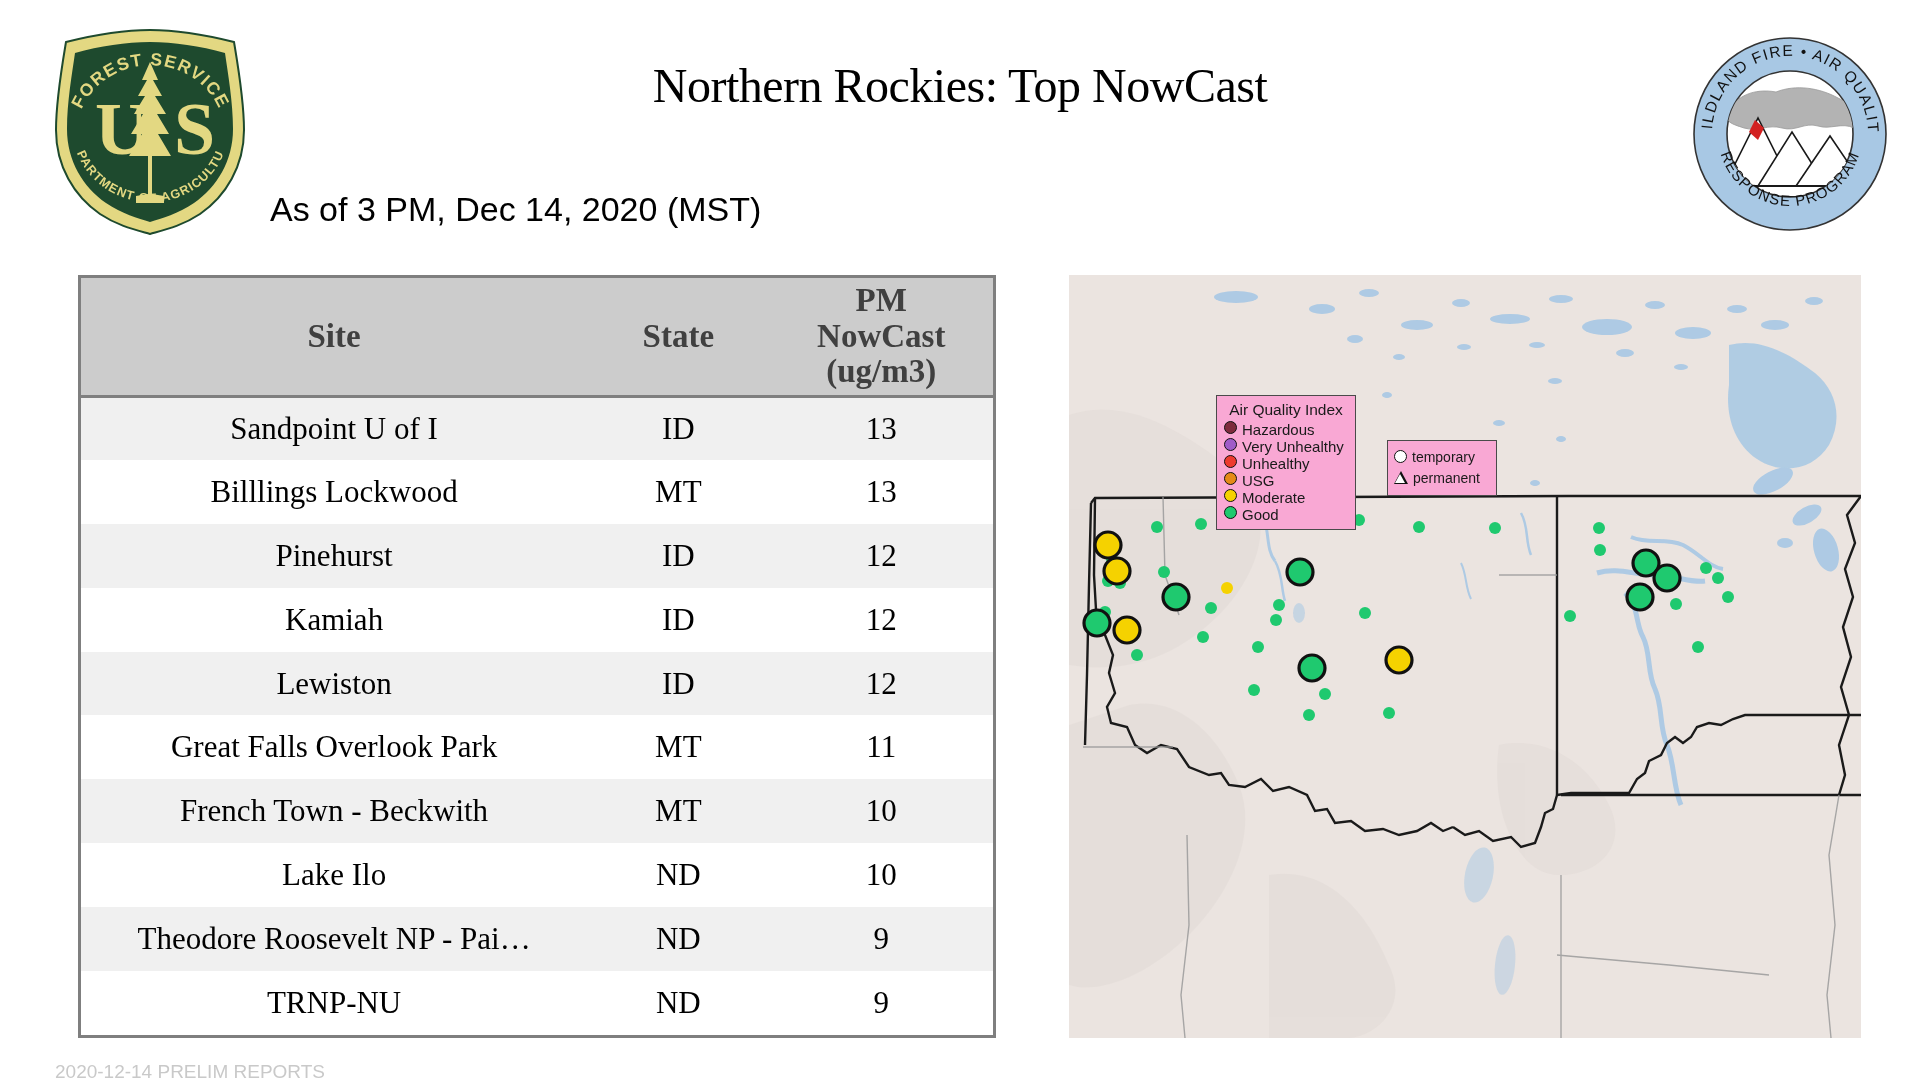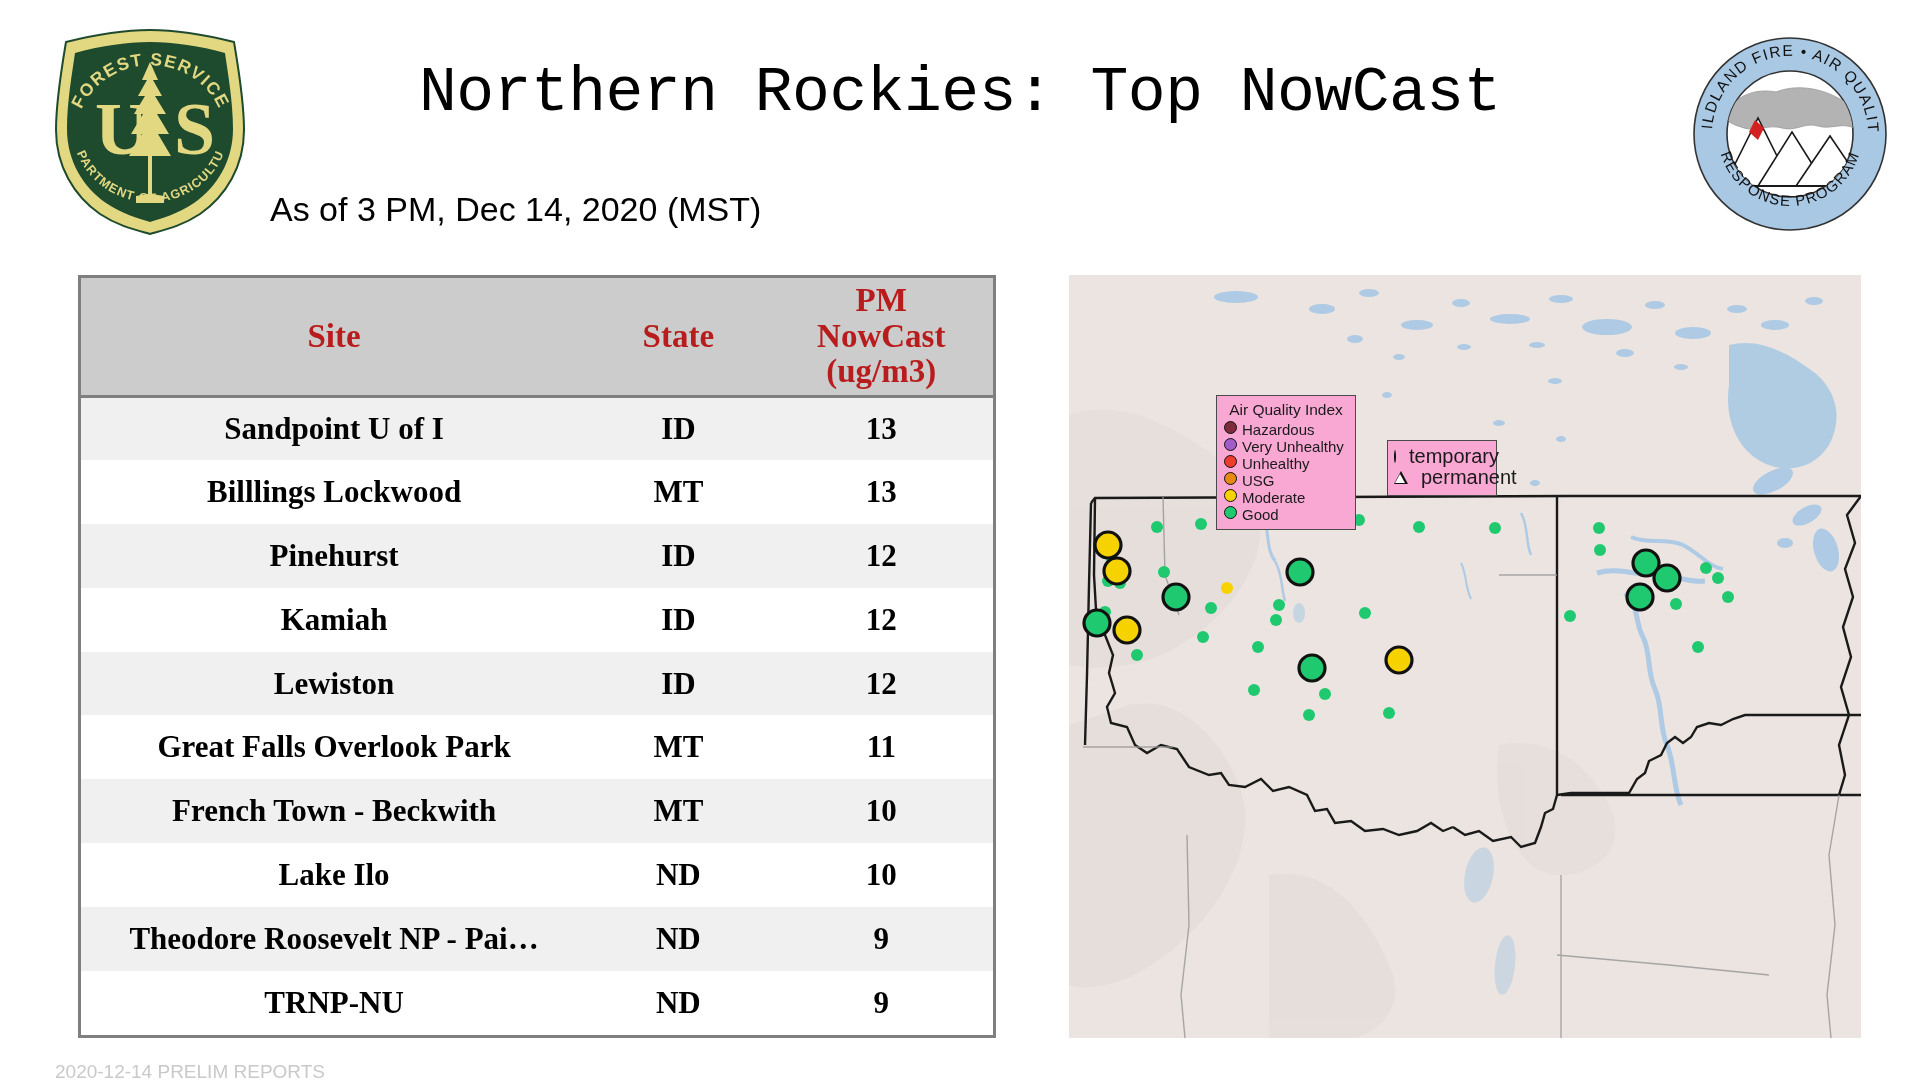--- a/index.html
+++ b/index.html
@@ -15,23 +15,23 @@
   .watermark {
     position: absolute; left: 55px; top: 1061px;
     font-size: 19px; color: #c9c9c9; white-space: nowrap;
     font-family: "Liberation Sans", sans-serif;
     z-index: 1;
   }
 
   
   .title {
     position: absolute; left: 270px; top: 58px; width: 1380px;
-    text-align: center; font-size: 63px; color: #000;
+    text-align: center; font-size: 48px; color: #000;
     letter-spacing: -0.5px;
-    font-family: Liberation Mono, monospace;
+    font-family: Liberation Serif, serif;
   }
   .subtitle {
     position: absolute; left: 270px; top: 190px; width: 1380px;
     text-align: left; font-size: 34px; color: #000;
     font-family: "Liberation Sans", sans-serif;
   }
 
   
   .usfs { position: absolute; left: 48px; top: 26px; width: 205px; height: 212px; }
 
@@ -42,30 +42,29 @@
   .tbl-wrap {
     position: absolute; left: 78px; top: 275px;
     width: 918px; height: 763px;
     border: 3px solid #7f7f7f;
     background: #fff;
     z-index: 3;
   }
   table.nowcast { width: 100%; height: 100%; border-collapse: collapse;
                   font-family: "Liberation Serif", serif; table-layout: fixed; }
   table.nowcast th {
-    background: #cccccc; color: #b91c1c;
+    background: #cccccc; color: #404040;
     font-size: 33px; font-weight: bold; text-align: center;
     border-bottom: 3px solid #7f7f7f;
     height: 118px; line-height: 1.07; padding: 0 4px;
   }
   table.nowcast td {
     font-size: 31px; text-align: center; color: #000;
     height: 57.8px; padding: 0 4px; white-space: nowrap;
     overflow: hidden;
-    font-weight: bold;
   }
   table.nowcast tbody tr:nth-child(odd) td { background: #f0f0f0; }
   table.nowcast tbody tr:nth-child(even) td { background: #ffffff; }
   col.c-site { width: 55.5%; }
   col.c-state { width: 20%; }
   col.c-val { width: 24.5%; }
 
   
   .map {
     position: absolute; left: 1069px; top: 275px;
@@ -83,21 +82,21 @@
   #aqi-legend .lg-title { font-size: 15.5px; text-align: center; color: #1a1a1a; margin-bottom: 2px; }
   #aqi-legend .lg-row { display: flex; align-items: flex-start; height: 17px; }
   #aqi-legend .swatch {
     width: 13px; height: 13px; border-radius: 50%;
     border: 1.4px solid #111; margin-right: 5px; flex: 0 0 auto;
   }
   #aqi-legend .lg-lbl { font-size: 15px; color: #1a1a1a; white-space: nowrap; }
 
   #site-legend { left: 318px; top: 165px; width: 110px; height: 56px; padding: 5px 6px; }
   #site-legend .sl-row { display: flex; align-items: center; height: 21px; }
-  #site-legend .sl-lbl { font-size: 20px; color: #1a1a1a; margin-left: 13px; }
+  #site-legend .sl-lbl { font-size: 14px; color: #1a1a1a; margin-left: 5px; }
   .mk-circle { width: 13px; height: 13px; border: 1.7px solid #111; border-radius: 50%; background: #fff; }
   .mk-tri { width: 0; height: 0; border-left: 7.5px solid transparent;
             border-right: 7.5px solid transparent; border-bottom: 13px solid #111;
             position: relative; }
   .mk-tri::after { content: ""; position: absolute; left: -5.6px; top: 2.6px;
             width: 0; height: 0; border-left: 5.6px solid transparent;
             border-right: 5.6px solid transparent; border-bottom: 9.5px solid #fff; }
 </style>
 </head>
 <body>

